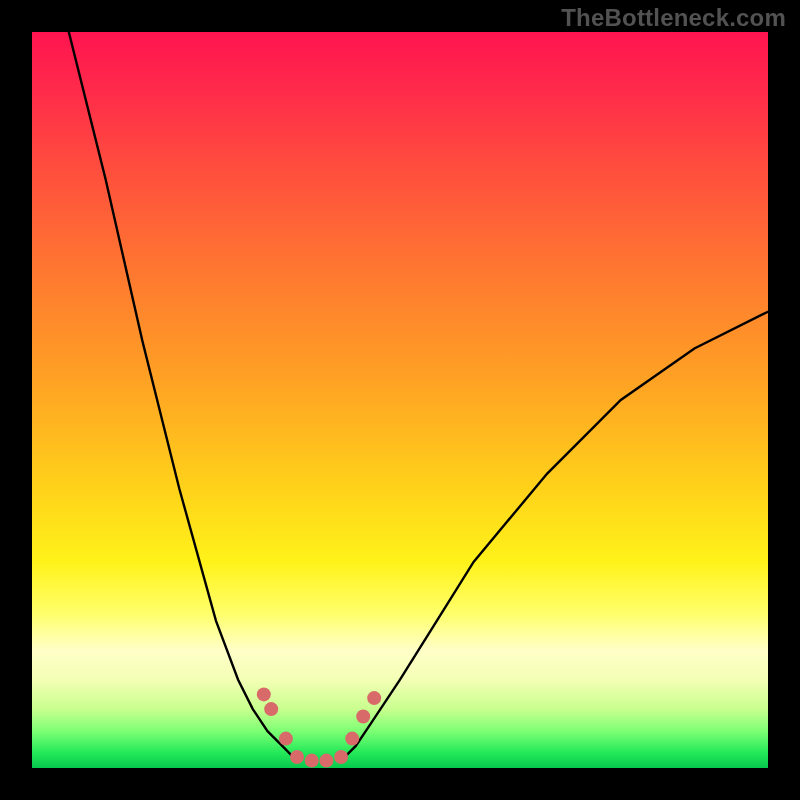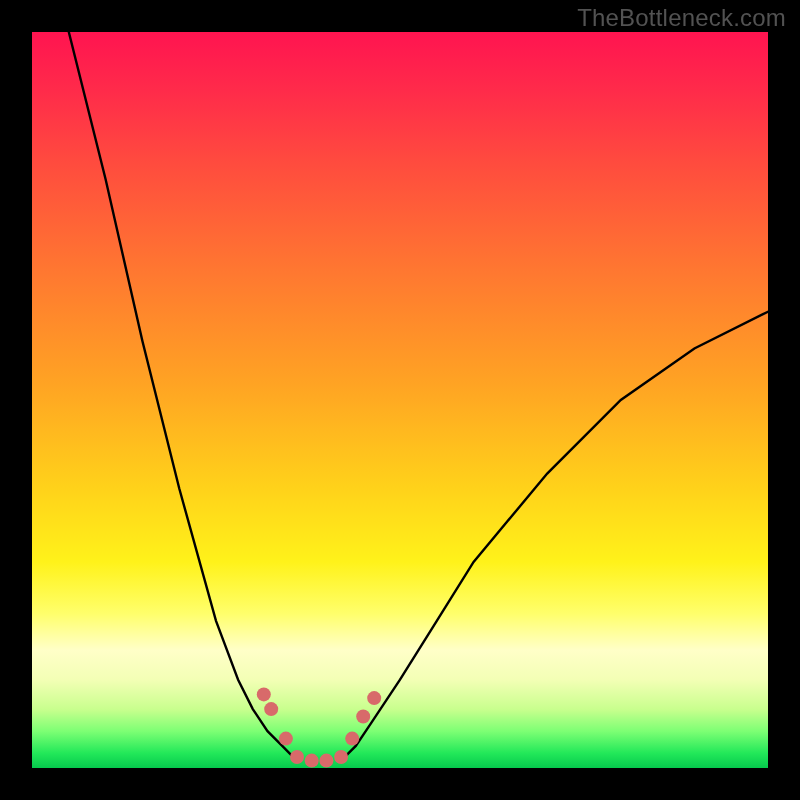--- a/index.html
+++ b/index.html
@@ -16,21 +16,21 @@
     width: 800px;
     height: 800px;
     background: #000;
   }
   .watermark {
     position: absolute;
     top: 4px;
     right: 14px;
     font-size: 24px;
     color: #525252;
-    font-weight: 400;
+    font-weight: 700;
     letter-spacing: 0.2px;
     z-index: 5;
   }
   .plot-area {
     position: absolute;
     left: 32px;
     top: 32px;
     width: 736px;
     height: 736px;
     overflow: hidden;

